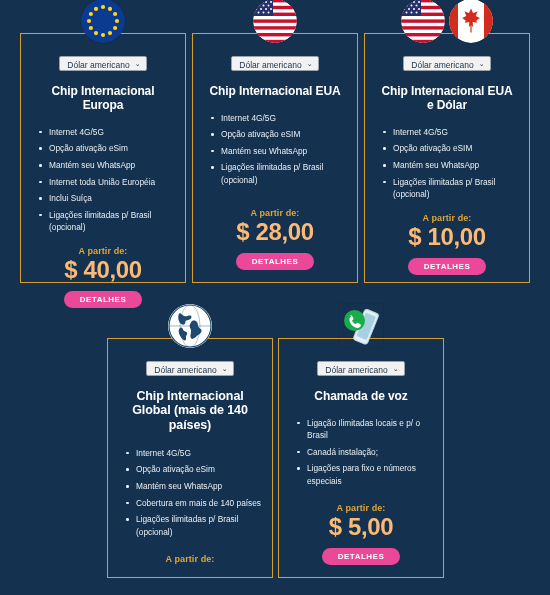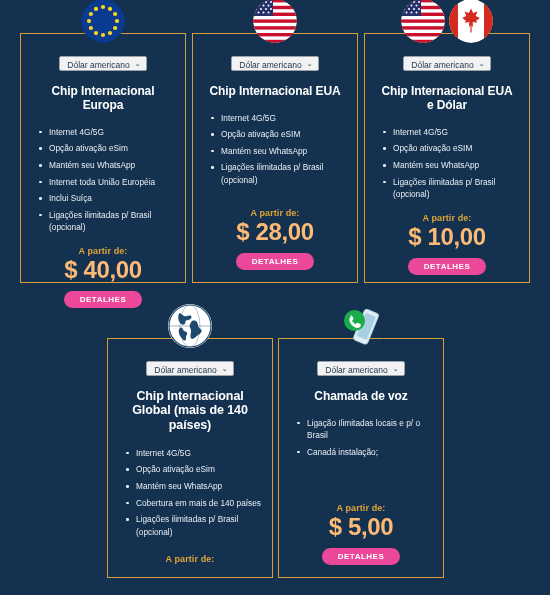--- a/index.html
+++ b/index.html
@@ -385,20 +385,21 @@
   <div class="card" style="left:278px; top:338px; width:166px; height:240px;">
     <div class="card-inner">
       <div class="currency-select">
         <span>Dólar americano</span>
         <span class="caret">⌄</span>
       </div>
       <div class="card-title">Chamada de voz</div>
       <ul class="features">
         <li>Ligação Ilimitadas locais e p/ o Brasil</li>
         <li>Canadá instalação;</li>
+        <li>Ligações para fixo e números especiais</li>
       </ul>
       <div class="price-block">
         <div class="price-label">A partir de:</div>
         <div class="price-value">$ 5,00</div>
       </div>
       <button class="details-btn">DETALHES</button>
     </div>
   </div>
   <div class="icon-row" style="left:278px; top:304px; width:166px;">
     <span class="flag" style="border-radius:0; overflow:visible; background:transparent;">

